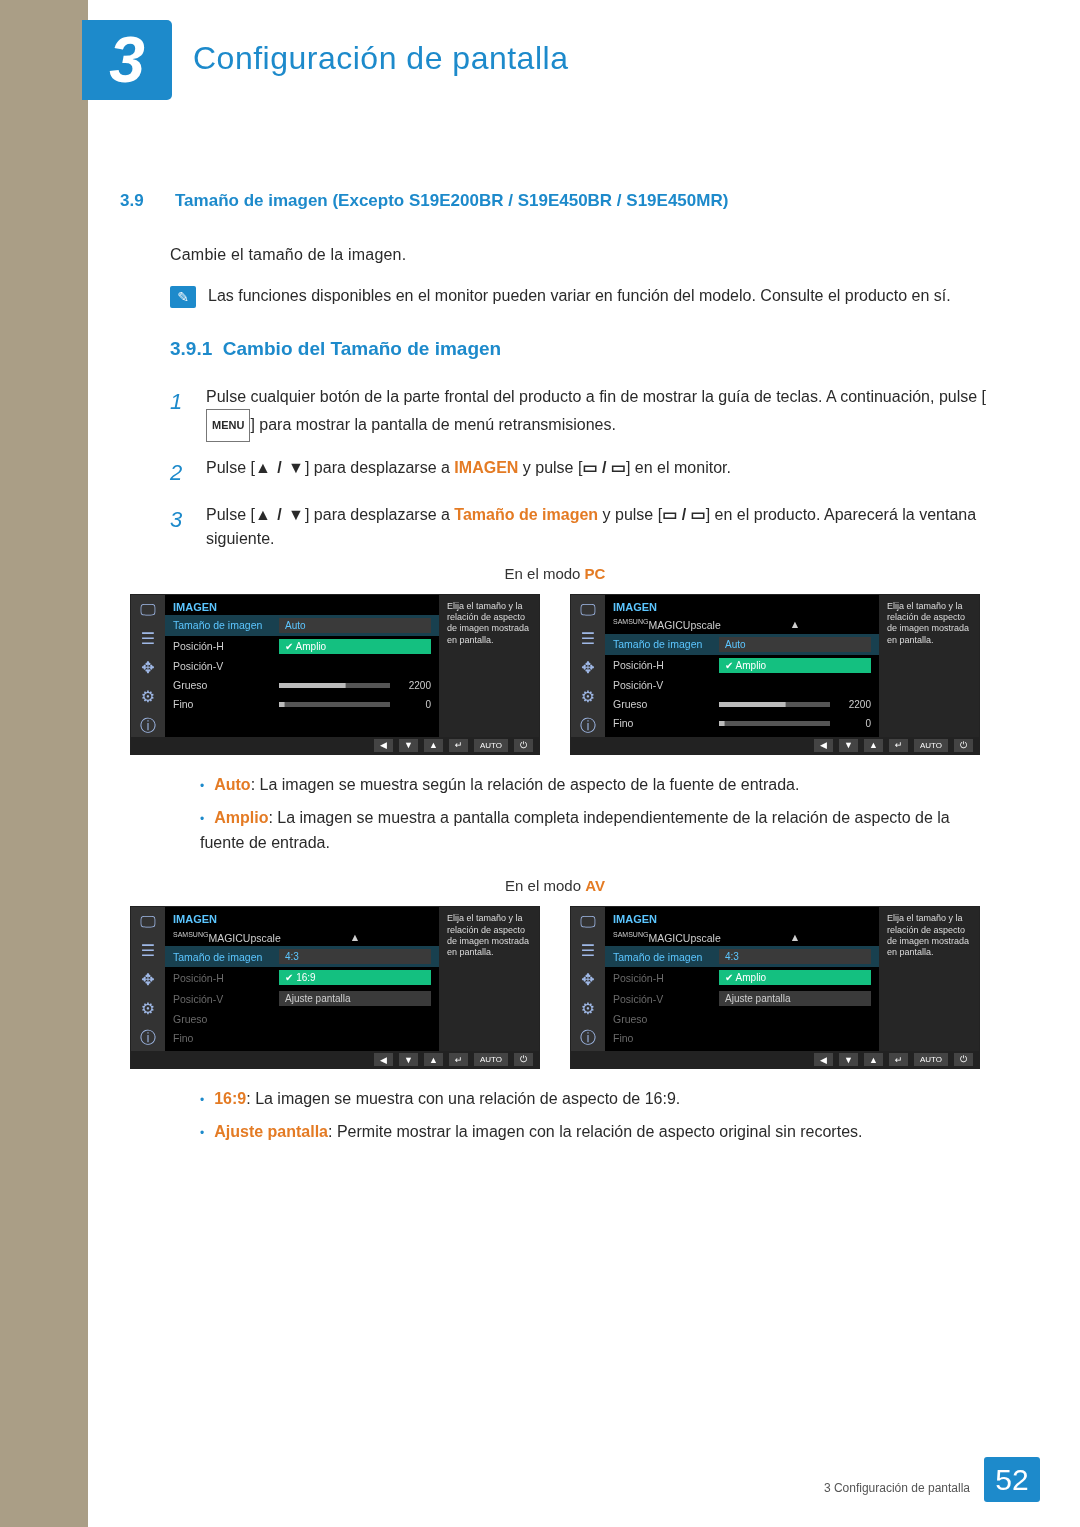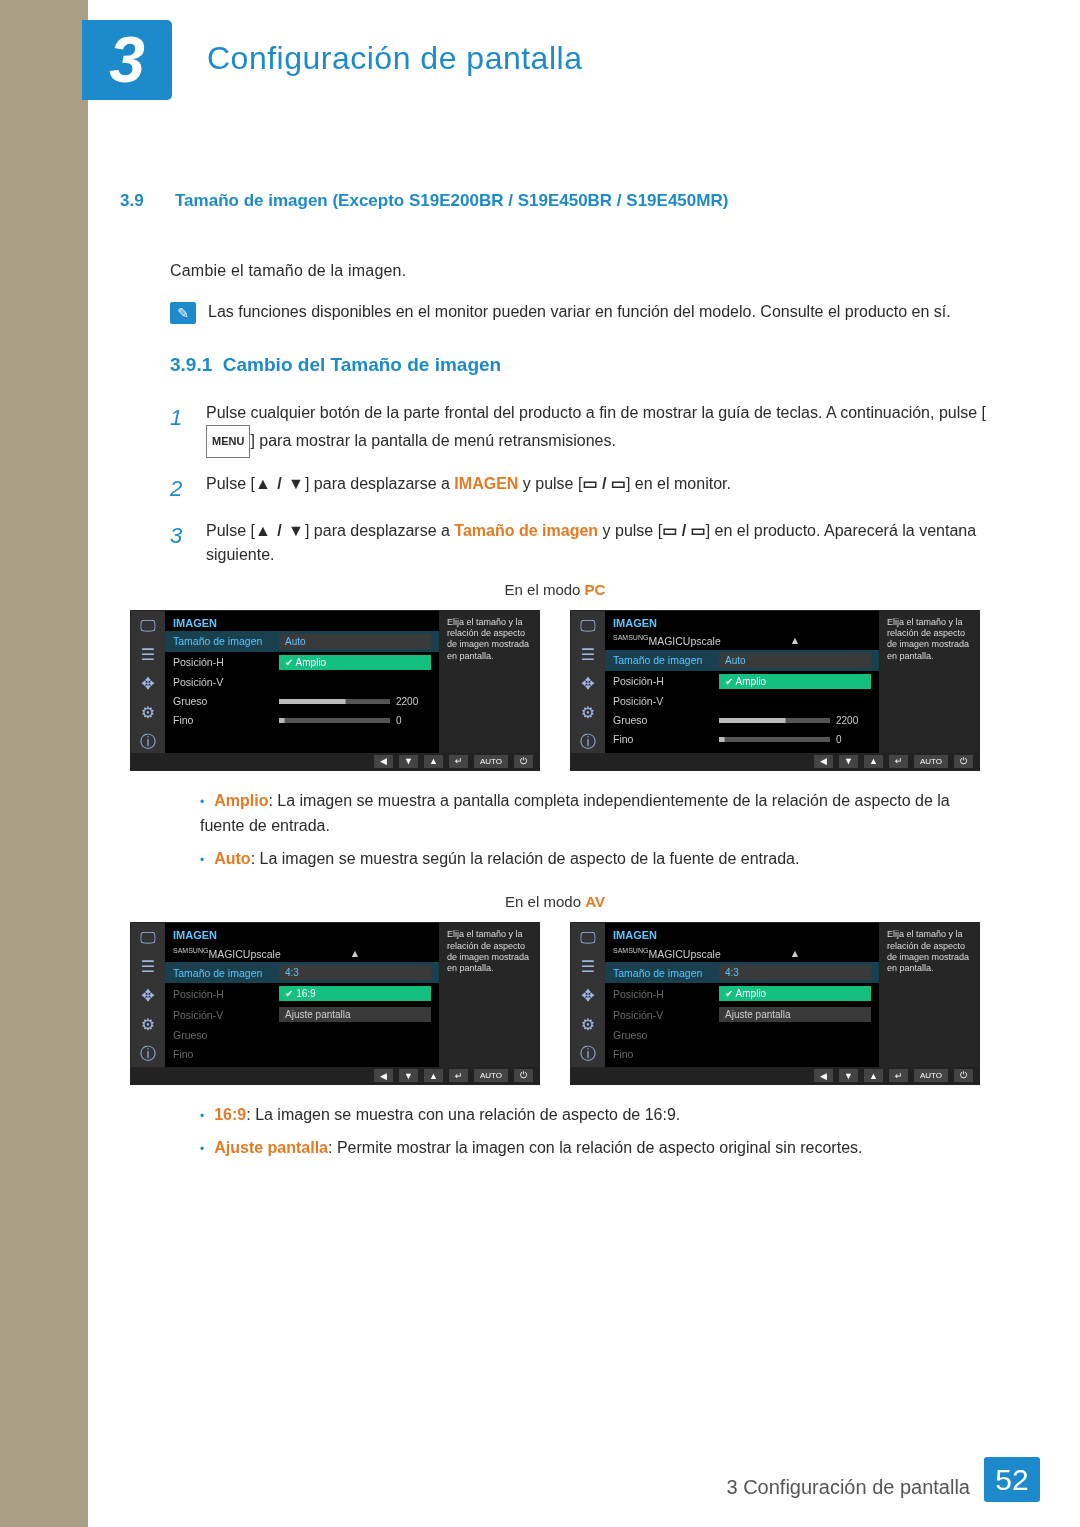--- a/index.html
+++ b/index.html
@@ -6,27 +6,27 @@
   body { font-family: Arial, Helvetica, sans-serif; width: 1080px; background: #fff; color: #333; }
   .page { position: relative; width: 1080px; height: 1527px; }
   .sidebar-bg { position: absolute; left: 0; top: 0; width: 88px; height: 1527px; background: #aa9e86; }
   .chapter-badge {
     position: absolute; left: 82px; top: 20px; width: 90px; height: 80px;
     background: #1d8acb; border-radius: 0 5px 5px 0; color: #fff;
     display: flex; align-items: center; justify-content: center;
     font-size: 64px; font-style: italic; font-weight: bold;
   }
   .chapter-title {
-    position: absolute; left: 207px; top: 40px; color: #1d8acb;
+    position: absolute; left: 193px; top: 40px; color: #1d8acb;
     font-size: 32px; letter-spacing: 0.5px;
   }
   .content { position: absolute; left: 120px; top: 190px; width: 870px; }
   .h1 { color: #1d8acb; font-size: 17px; font-weight: bold; line-height: 1.35; }
   .h1 .sec-num { display: inline-block; width: 55px; }
-  .p-intro { font-size: 16px; margin: 49px 0 20px 50px; color: #2a2a2a; letter-spacing: 0.2px; }
+  .p-intro { font-size: 16px; margin: 33px 0 20px 50px; color: #2a2a2a; letter-spacing: 0.2px; }
   .note-row { display: flex; margin-left: 50px; align-items: flex-start; gap: 12px; margin-bottom: 30px; }
   .note-icon {
     width: 26px; height: 22px; background: #1d8acb; border-radius: 2px;
     display: flex; align-items: center; justify-content: center; flex-shrink: 0; margin-top: 2px;
   }
   .note-icon-inner { color: #fff; font-size: 14px; }
   .note-text { font-size: 16px; line-height: 1.45; color: #2a2a2a; flex: 1; }
   .h2 { color: #1d8acb; font-size: 19px; font-weight: bold; margin-left: 50px; margin-bottom: 25px; }
   .steps { margin-left: 50px; }
   .step { display: flex; gap: 18px; margin-bottom: 14px; font-size: 16px; line-height: 1.5; }
@@ -57,41 +57,41 @@
   .osd-row span:first-child { width: 100px; }
   .osd-hl { background: #18404f; color: #5cc6ff; }
   .osd-val { background: #3a3a3a; flex: 1; padding: 2px 6px; font-size: 10px; }
   .osd-val-sel { background: #14c080; color: #fff; flex: 1; padding: 2px 6px; font-size: 10px; }
   .osd-val-check::before { content: "✔ "; }
   .osd-slider {
     flex: 1; height: 5px; background: #555;
     background-image: linear-gradient(to right,#bbb,#bbb);
     background-repeat: no-repeat; background-size: 60% 100%;
   }
-  .osd-num { width: 35px; font-size: 10px; }
+  .osd-num { width: 35px; text-align: right; font-size: 10px; }
   .osd-right { width: 100px; background: #262626; padding: 6px 8px; font-size: 9px; line-height: 1.25; color: #ddd; }
   .osd-footer {
     background: #222; display: flex; justify-content: flex-end;
     gap: 6px; padding: 2px 6px;
   }
   .osd-btn {
     width: 19px; height: 13px; background: #444;
     display: flex; align-items: center; justify-content: center;
     font-size: 9px; color: #fff;
   }
   .osd-auto { width: 34px; font-size: 8px; }
   .dim { color: #6a6a6a; }
   .bullets { margin: 8px 0 22px 80px; }
   .bullets li { list-style: none; font-size: 16px; line-height: 1.55; margin-bottom: 8px; color: #2a2a2a; }
   .bullets li::before { content: "•"; color: #1d8acb; margin-right: 10px; font-size: 12px; }
   .footer {
     position: absolute; bottom: 25px; right: 40px; display: flex;
     align-items: center; gap: 14px;
   }
-  .footer-text { font-size: 20px; color: #555; margin-top: 16px; }
+  .footer-text { font-size: 12px; color: #555; margin-top: 16px; }
   .page-num {
     background: #1d8acb; color: #fff; font-size: 30px;
     width: 56px; height: 45px; display: flex; align-items: center;
     justify-content: center; border-radius: 3px;
   }
 </style>
 </head>
 <body>
 
 <div class="page">
@@ -235,22 +235,22 @@
           <div class="osd-btn">▼</div>
           <div class="osd-btn">▲</div>
           <div class="osd-btn">↵</div>
           <div class="osd-btn osd-auto">AUTO</div>
           <div class="osd-btn">⏻</div>
         </div>
       </div>
     </div>
 
     <ul class="bullets">
+      <li><span class="orange">Auto</span><span>: La imagen se muestra según la relación de aspecto de la fuente de entrada.</span></li>
       <li><span class="orange">Amplio</span><span>: La imagen se muestra a pantalla completa independientemente de la relación de aspecto de la fuente de entrada.</span></li>
-      <li><span class="orange">Auto</span><span>: La imagen se muestra según la relación de aspecto de la fuente de entrada.</span></li>
     </ul>
 
     <div class="mode-label">
       <span>En el modo </span><span class="orange">AV</span>
     </div>
 
     <div class="screens">
 
       <div class="osd">
         <div class="osd-top">

